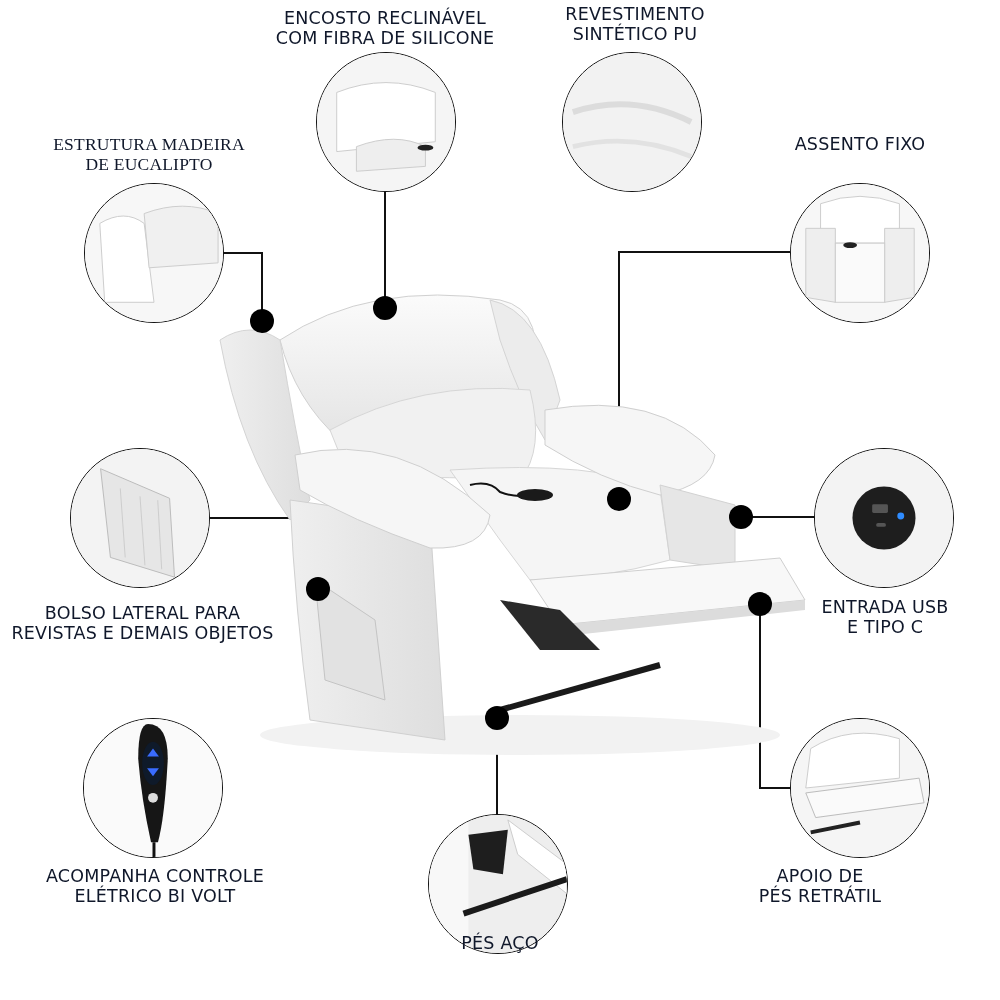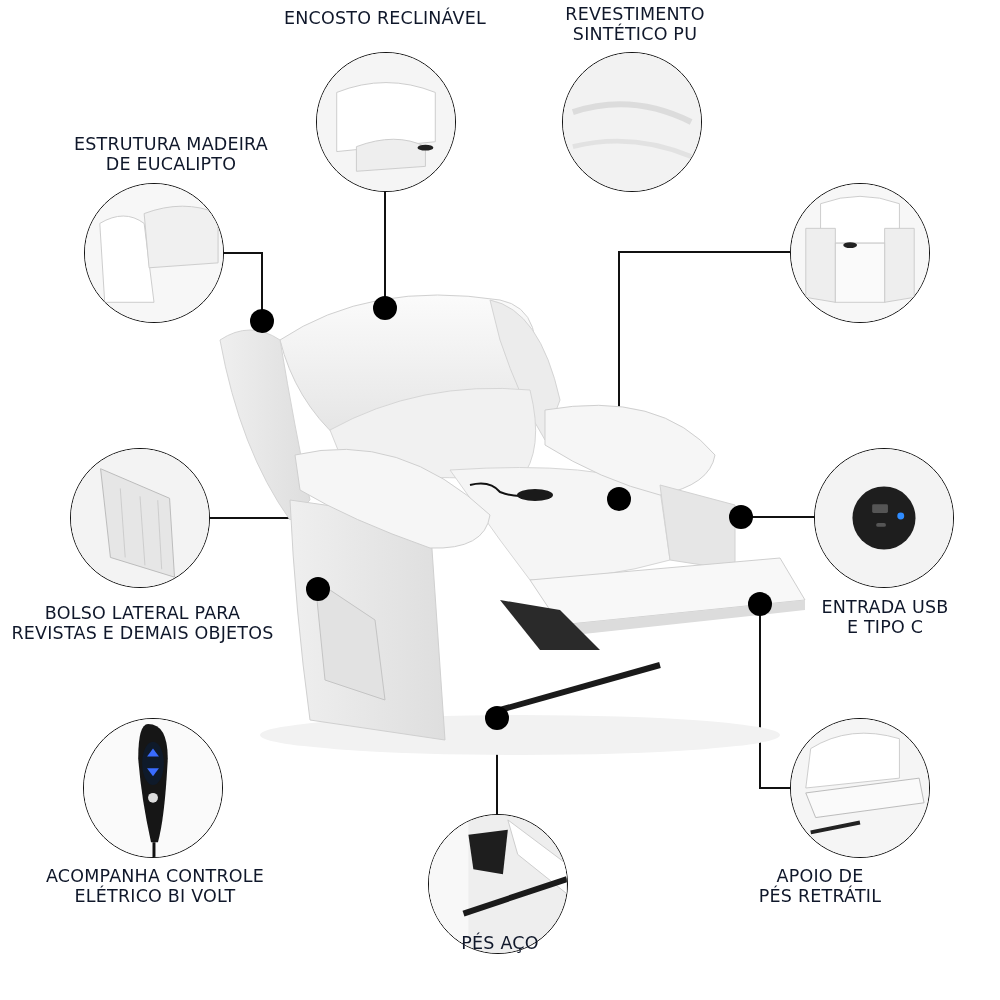--- a/index.html
+++ b/index.html
@@ -162,30 +162,32 @@
         <rect width="140" height="140" fill="#eeeeee"></rect>
       <rect x="0" y="0" width="40" height="140" fill="#f8f8f8"></rect>
       <path d="M40,20 L80,15 L75,60 L45,55Z" fill="#1e1e1e"></path>
       <path d="M80,5 L140,50 L140,80 L90,40Z" fill="#fff" stroke="#ccc"></path>
       <line x1="35" y1="100" x2="140" y2="65" stroke="#1a1a1a" stroke-width="6"></line>
       </svg>
   </div>
 
   <div class="label" style="left:245px;top:8px;width:280px;">
     <span>ENCOSTO RECLINÁVEL</span>
+    <span>COM FIBRA DE SILICONE</span>
   </div>
   <div class="label" style="left:540px;top:4px;width:190px;">
     <span>REVESTIMENTO</span>
     <span>SINTÉTICO PU</span>
   </div>
-  <div class="label" style="left:46px;top:134px;width:250px;">
+  <div class="label" style="left:24px;top:134px;width:250px;font-family:Liberation Serif, serif;">
     <span>ESTRUTURA MADEIRA</span>
     <span>DE EUCALIPTO</span>
   </div>
   <div class="label" style="left:745px;top:134px;width:230px;">
+    <span>ASSENTO FIXO</span>
   </div>
   <div class="label" style="left:0px;top:603px;width:285px;">
     <span>BOLSO LATERAL PARA</span>
     <span>REVISTAS E DEMAIS OBJETOS</span>
   </div>
   <div class="label" style="left:15px;top:866px;width:280px;">
     <span>ACOMPANHA CONTROLE</span>
     <span>ELÉTRICO BI VOLT</span>
   </div>
   <div class="label" style="left:800px;top:597px;width:170px;">

